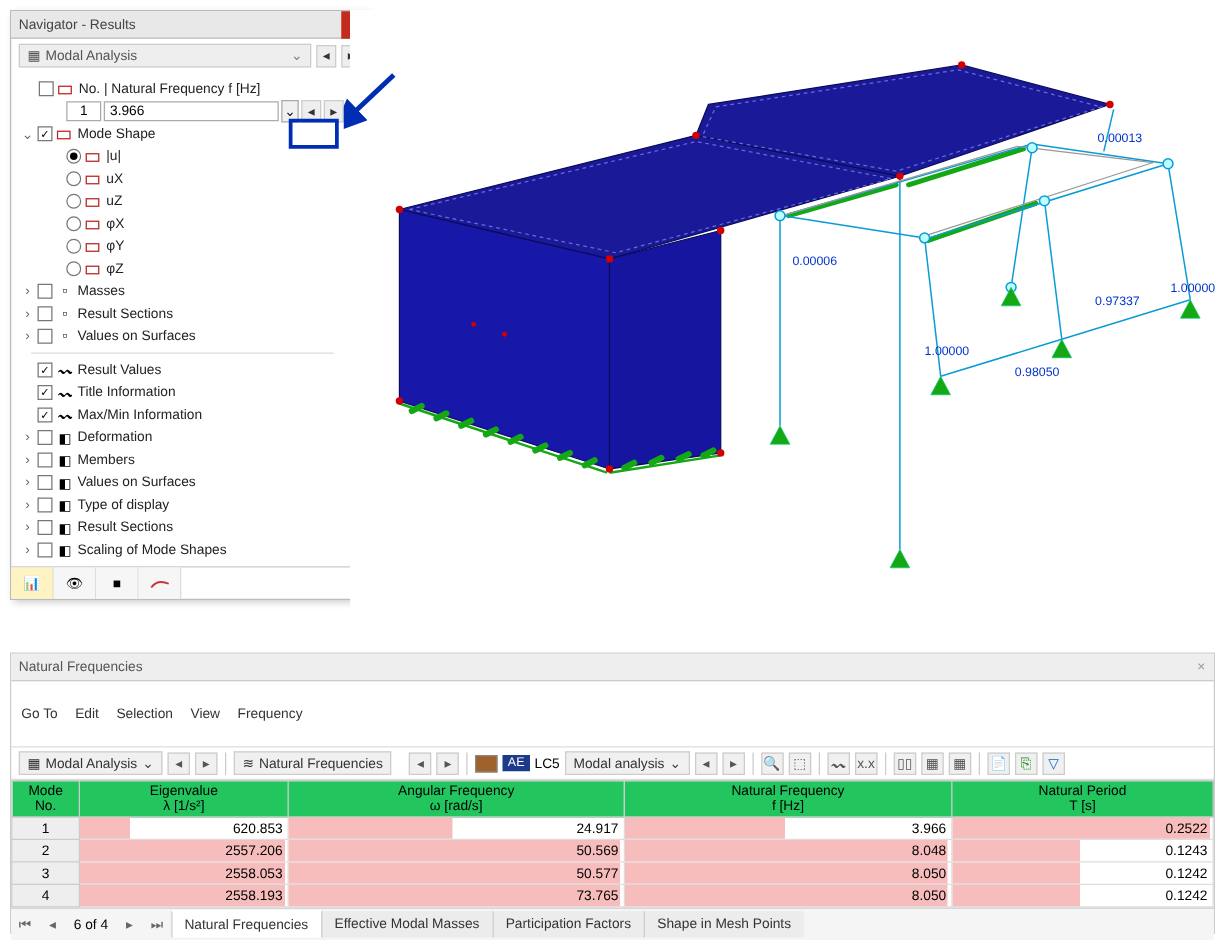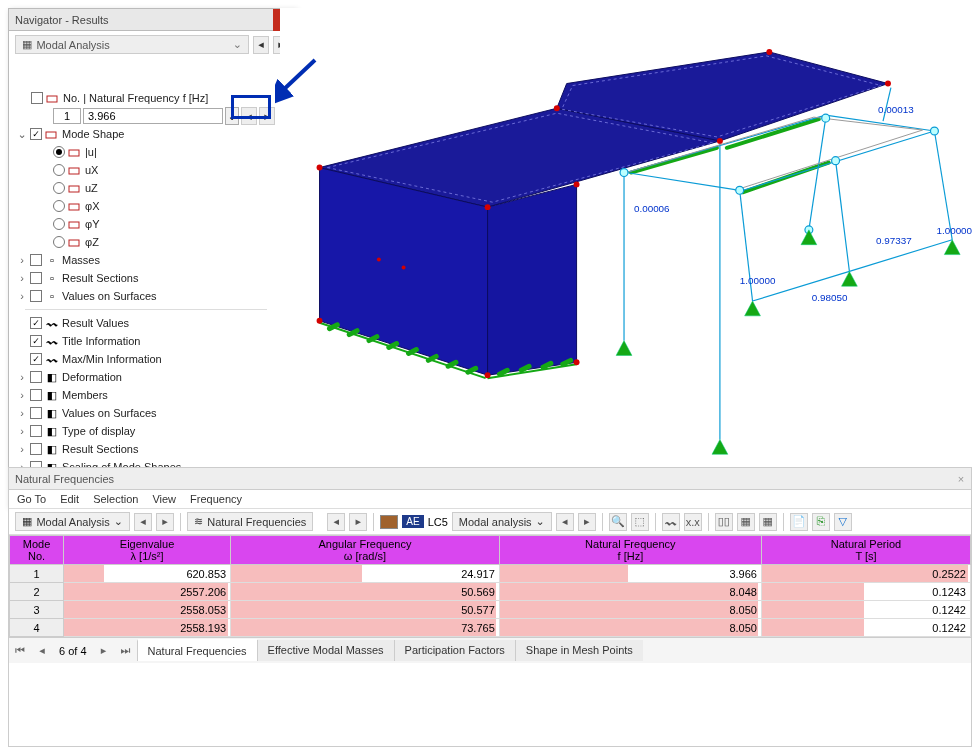--- a/index.html
+++ b/index.html
@@ -20,21 +20,21 @@
   display: flex; align-items: center; padding: 4px 6px; gap: 4px;
 }
 .nav-dropdown {
   flex: 1; background: #eee; border: 1px solid #ccc; padding: 2px 6px; color: #555;
   display: flex; align-items: center; gap: 4px;
 }
 .nav-arrow-btn {
   width: 16px; height: 18px; background: #eee; border: 1px solid #ccc;
   display: flex; align-items: center; justify-content: center; color: #333;
 }
-.tree { padding: 4px 20px 4px 8px; max-height: 440px; overflow: hidden; margin-top: 27px; }
+.tree { padding: 4px 20px 4px 8px; max-height: 440px; overflow: hidden; }
 .tree-row { display: flex; align-items: center; height: 18px; gap: 3px; padding-left: 0; }
 .tree-row .expander { width: 10px; color: #666; display: inline-flex; justify-content: center; }
 .tree-row .cb, .tree-row .rb { width: 12px; height: 12px; border: 1px solid #777; background: #fff; display: inline-flex; align-items: center; justify-content: center; }
 .tree-row .rb { border-radius: 50%; }
 .tree-row .cb.on::after { content: "✓"; font-size: 9px; color: #000; }
 .tree-row .rb.on::after { content: ""; width: 6px; height: 6px; background: #000; border-radius: 50%; }
 .tree-row .ico { width: 14px; height: 12px; display: inline-flex; align-items: center; justify-content: center; }
 .tree-row .lbl { color: #222; }
 .indent-1 { padding-left: 14px; }
 .indent-2 { padding-left: 36px; }
@@ -62,36 +62,36 @@
 
 .viewport {
   position:absolute; left:280px; top:8px; right:8px; bottom:240px;
   background:#fff;
 }
 .viewport svg { width:100%; height:100%; }
 .vp-label { font-size:10px; fill:#0033cc; }
 
 
 .bottom-panel {
-  position:absolute; left:8px; right:8px; bottom:8px; height:280px;
+  position:absolute; left:8px; right:8px; bottom:8px; height:225px;
   border:1px solid #ccc; background:#fff;
 }
 .bp-title { display:flex; align-items:center; height:22px; background:#eee; border-bottom:1px solid #ccc; }
 .bp-title .t { flex:1; padding:0 6px; color:#555; }
 .bp-title .x { width:20px; text-align:center; color:#999; }
-.bp-menu { display:flex; gap:14px; padding:3px 8px; border-bottom:1px solid #ddd; color:#333; }
+.bp-menu { display:flex; gap:14px; padding:20px 8px; border-bottom:1px solid #ddd; color:#333; }
 .bp-toolbar { display:flex; align-items:center; gap:4px; padding:3px 6px; border-bottom:1px solid #ddd; flex-wrap:nowrap; }
 .tb-dd { background:#f0f0f0; border:1px solid #ccc; padding:2px 6px; display:flex; align-items:center; gap:4px; color:#333; }
 .tb-btn { width:18px; height:18px; background:#f0f0f0; border:1px solid #ccc; display:flex; align-items:center; justify-content:center; color:#555; }
 .tb-sep { width:1px; height:18px; background:#ccc; margin:0 2px; }
 .tb-swatch-o { width:18px; height:14px; background:#a0622d; border:1px solid #888; }
 .tb-swatch-b { padding:1px 4px; background:#1e3a8a; color:#fff; font-size:10px; }
 
 .freq-table { width:100%; border-collapse:collapse; }
-.freq-table th { background:#d946ef; border:1px solid #ccc; padding:2px 4px; font-weight:normal; text-align:center; }
+.freq-table th { background:#22c55e; border:1px solid #ccc; padding:2px 4px; font-weight:normal; text-align:center; }
 .freq-table th .sub { display:block; }
 .freq-table td { border:1px solid #ddd; padding:0; height:18px; }
 .freq-table .mode-col { text-align:center; background:#eee; width:54px; border:1px solid #ccc; }
 .bar-cell { position:relative; }
 .bar-cell .bar { position:absolute; left:0; top:0; bottom:0; background:#f7bdbd; }
 .bar-cell .val { position:absolute; right:4px; top:0; bottom:0; display:flex; align-items:center;text-align:center; }
 
 .bp-tabs { display:flex; align-items:center; height:26px; border-top:1px solid #ccc; background:#f5f5f5; }
 .bp-tabs .nav-btn { width:22px; height:22px; display:flex; align-items:center; justify-content:center; color:#666; }
 .bp-tabs .page-txt { padding:0 6px; }

